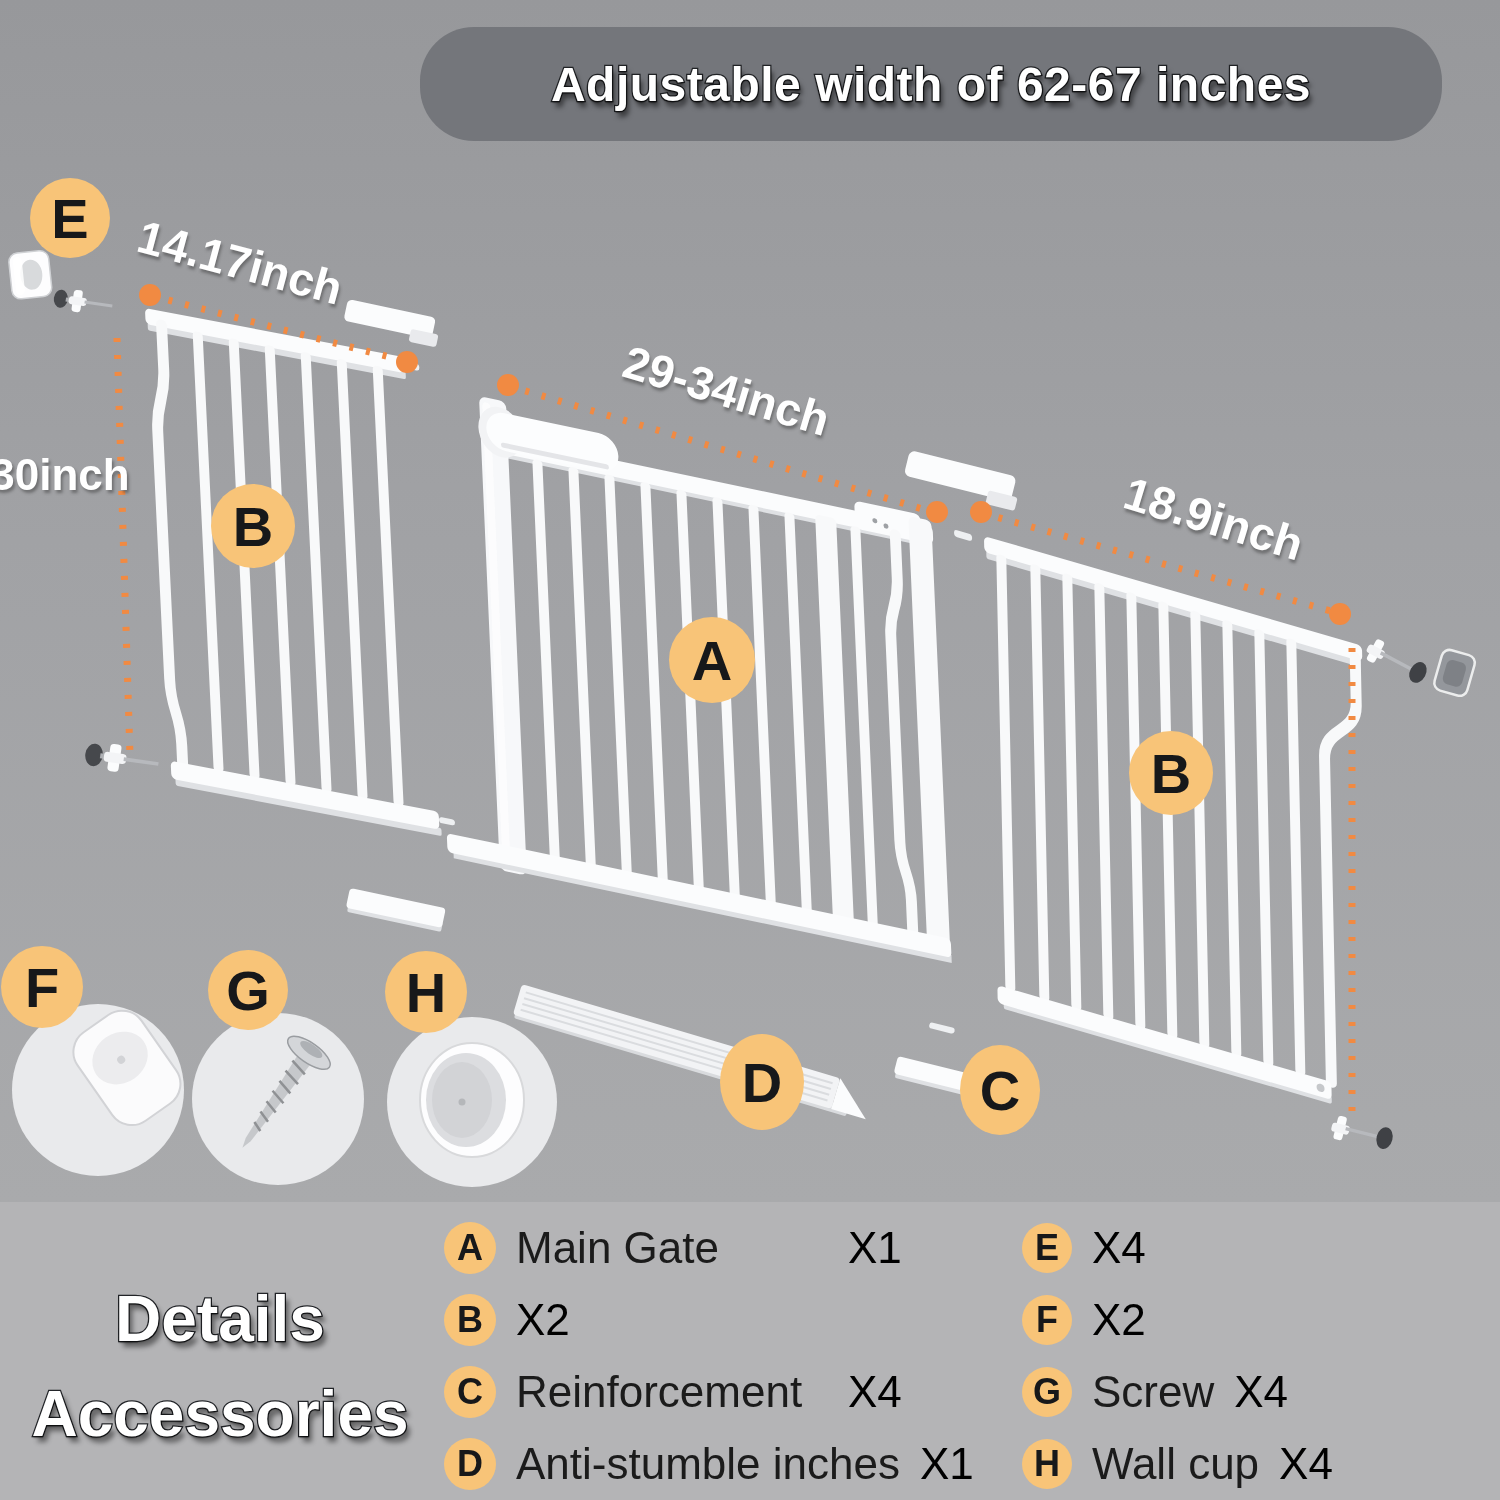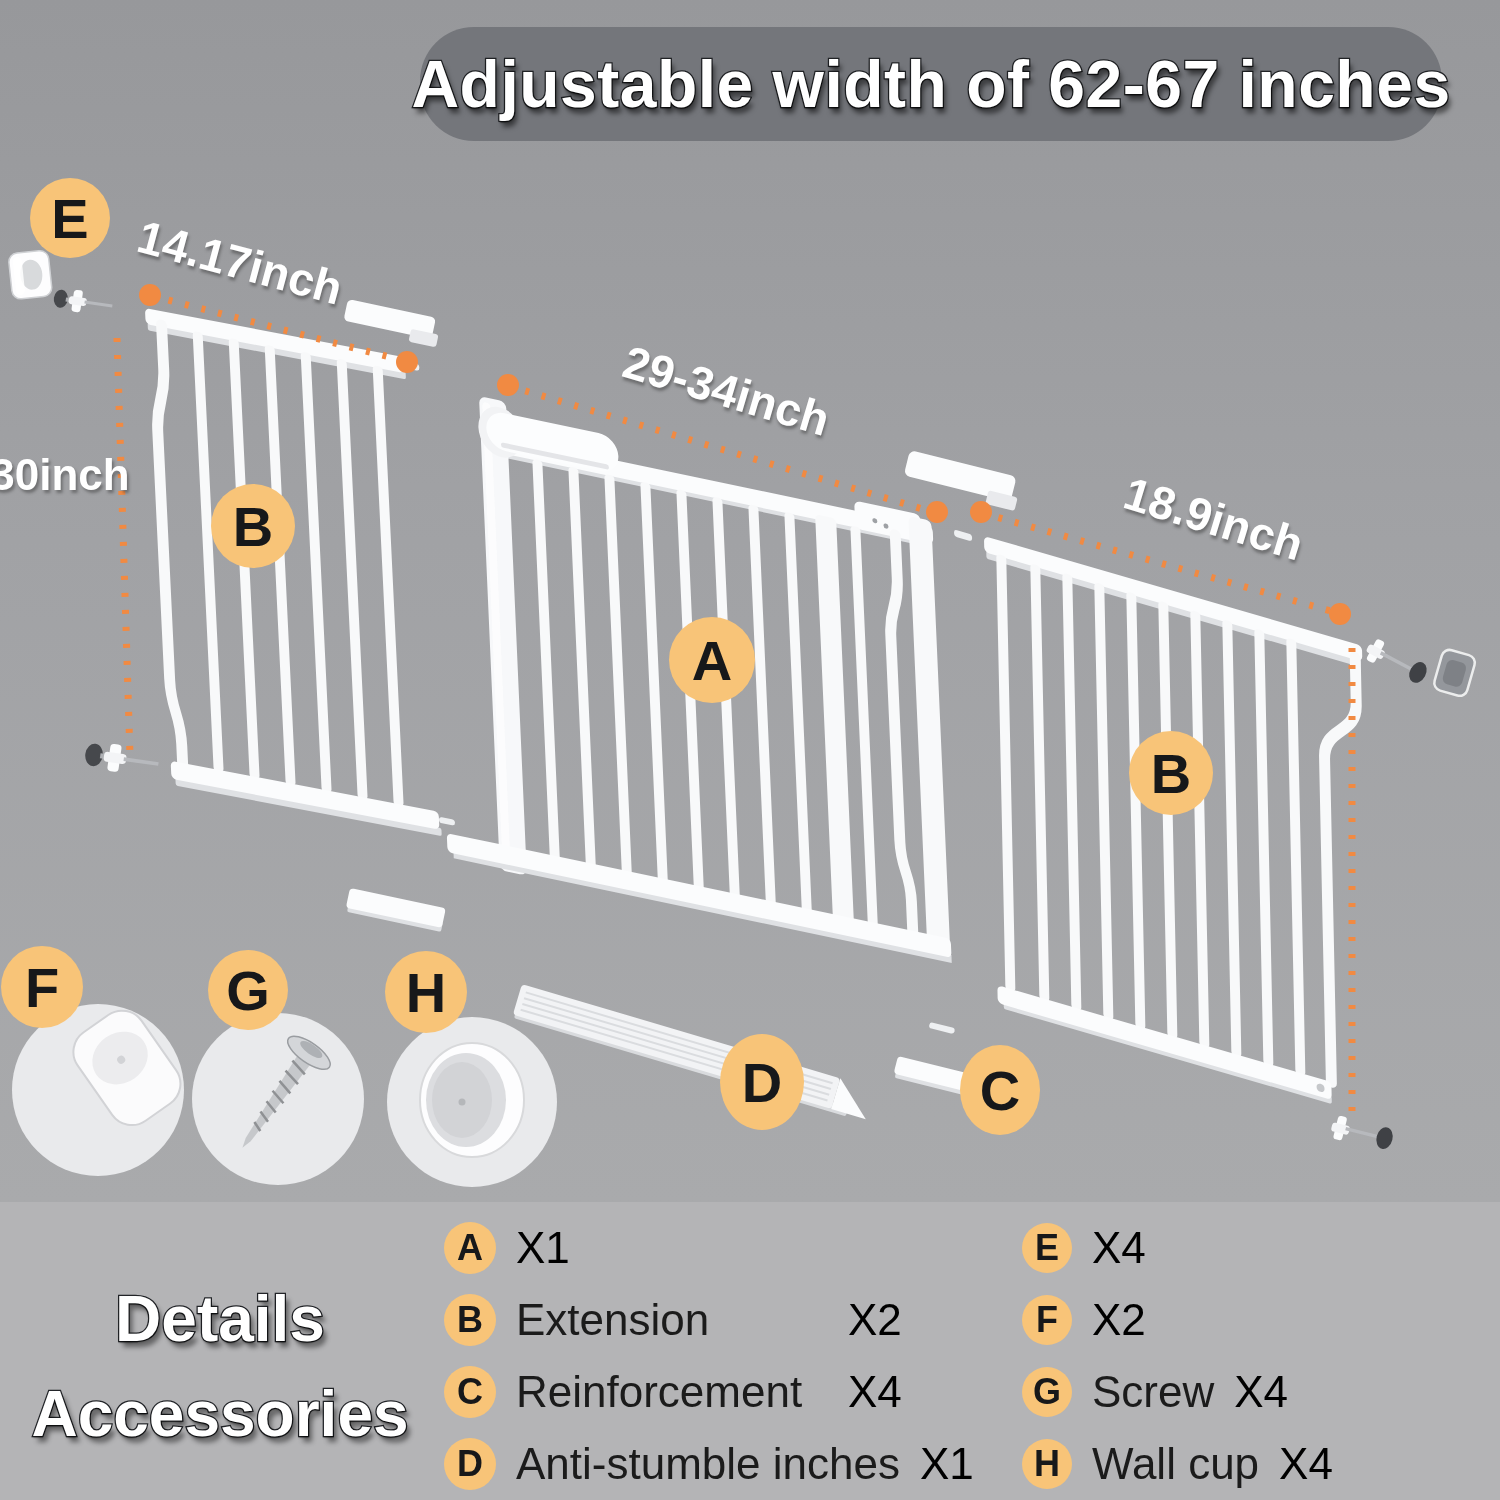--- a/index.html
+++ b/index.html
@@ -6,21 +6,21 @@
   body{width:1500px;height:1500px;position:relative;overflow:hidden;
        font-family:"Liberation Sans","DejaVu Sans",sans-serif;}
   .stage{position:absolute;inset:0;width:1500px;height:1500px;}
 
   .main-area{position:absolute;left:0;top:0;width:1500px;height:1202px;
     background:linear-gradient(180deg,#97989b 0%, var(--background-gray,#a1a2a5) 45%, #a9aaac 100%);}
 
   .title-banner{position:absolute;left:420px;top:27px;width:1022px;height:114px;
     background:var(--banner-gray,#74767B);border-radius:54px;
     display:flex;align-items:center;justify-content:center;}
-  .title-banner span{font-size:66px;font-weight:900;color:#ffffff;letter-spacing:.5px;
+  .title-banner span{font-size:48px;font-weight:900;color:#ffffff;letter-spacing:.5px;
     -webkit-text-stroke:2.5px #202225;paint-order:stroke fill;
     text-shadow:3px 6px 5px rgba(0,0,0,.5),0 2px 2px rgba(0,0,0,.4);white-space:nowrap;}
 
   svg.diagram{position:absolute;left:0;top:0;width:1500px;height:1500px;}
 
   .rail{fill:#fbfcfd;} .rail-shade{fill:#dfe1e4;} .bar{fill:#f8f9fa;}
   .frame-bar{stroke:#f8f9fa;stroke-width:11;fill:none;stroke-linecap:round;}
   .pin{fill:#eef0f2;}
   .dash{stroke:var(--dash-orange,#F18A42);stroke-width:7;stroke-dasharray:4 13;fill:none;}
   .dot{fill:var(--dash-orange,#F18A42);}
@@ -282,25 +282,25 @@
 
   <div class="legend-panel">
     <div class="legend-heading">
       <div>Details</div>
       <div>Accessories</div>
     </div>
 
     <div class="legend-col left">
       <div class="legend-row">
         <span class="lbadge">A</span>
+        <span class="llabel">Main Gate</span>
         <span class="lqty">X1</span>
       </div>
       <div class="legend-row">
         <span class="lbadge">B</span>
-        <span class="llabel">Extension</span>
         <span class="lqty">X2</span>
       </div>
       <div class="legend-row">
         <span class="lbadge">C</span>
         <span class="llabel">Reinforcement</span>
         <span class="lqty">X4</span>
       </div>
       <div class="legend-row">
         <span class="lbadge">D</span>
         <span class="llabel">Anti-stumble inches</span>

